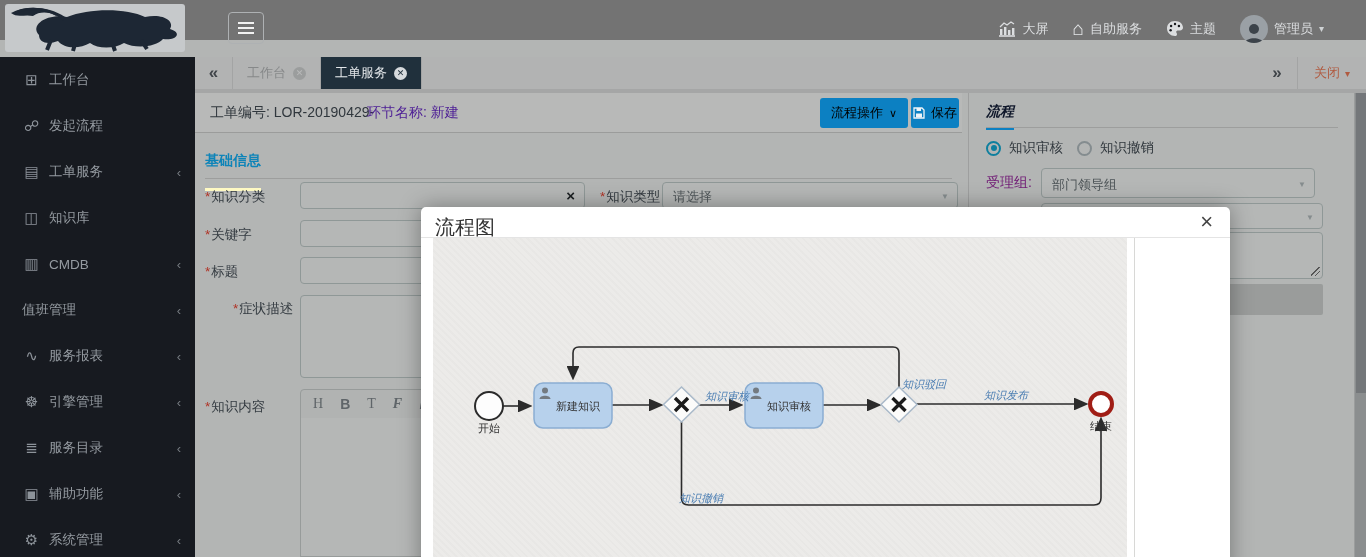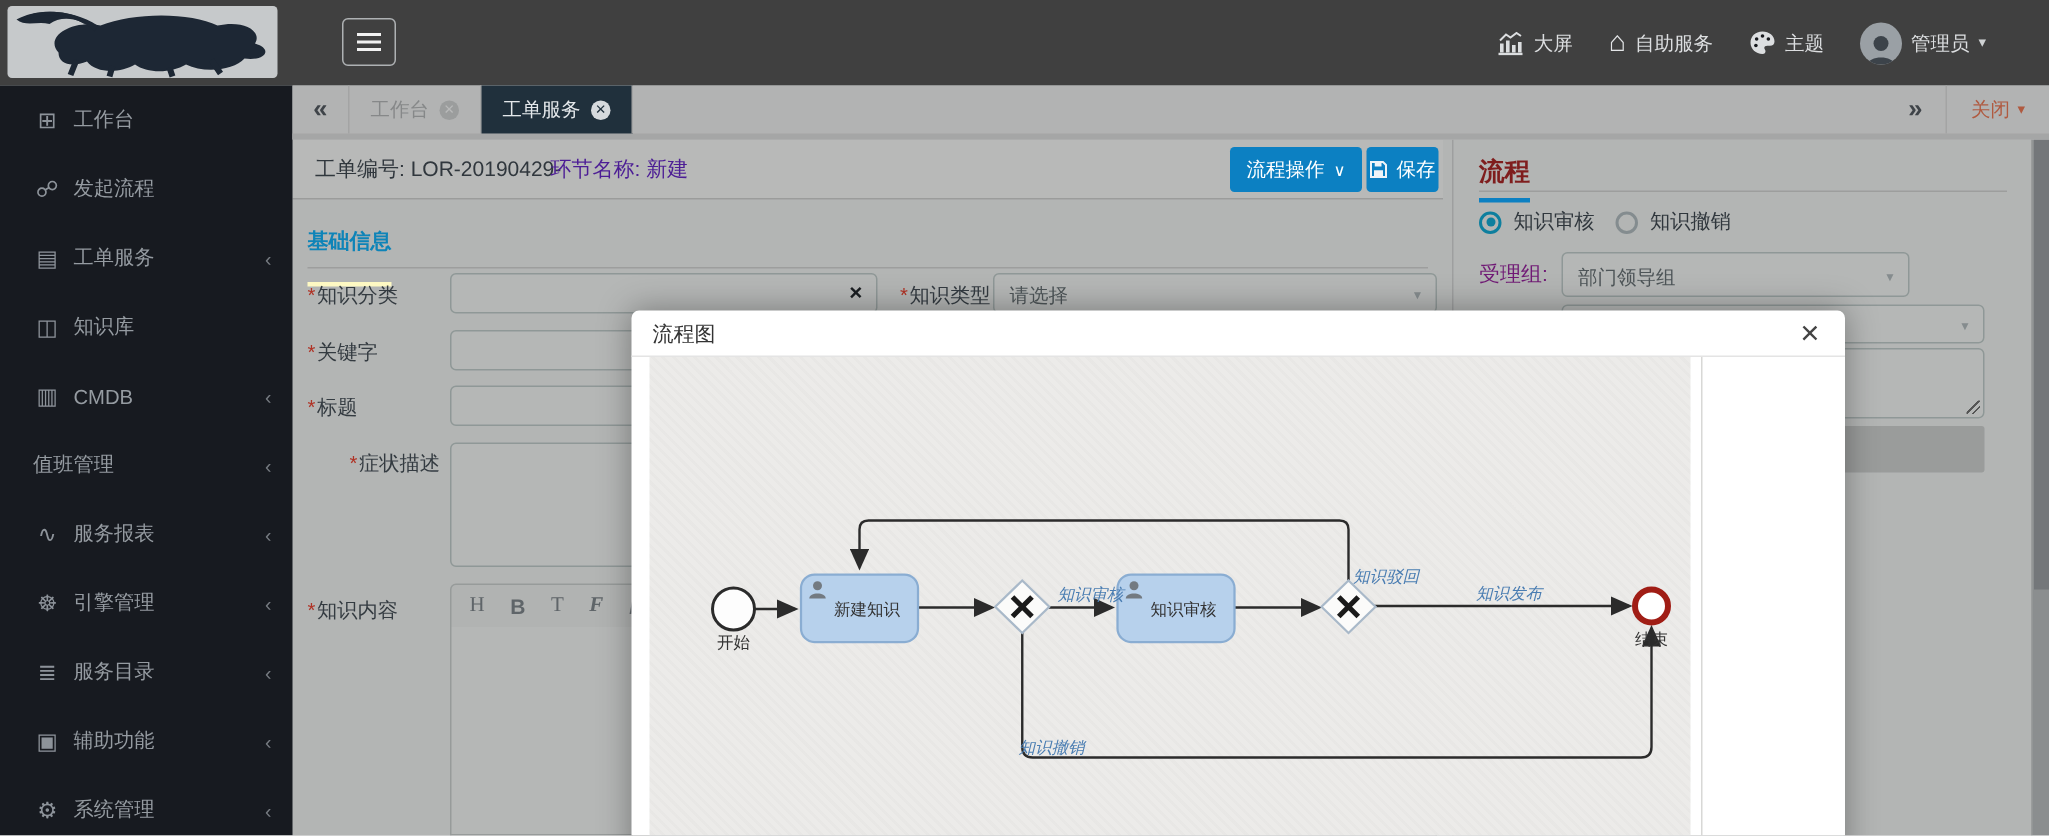--- a/index.html
+++ b/index.html
@@ -1,21 +1,21 @@
 <!DOCTYPE html>
 <html><head>
 <meta charset="utf-8">
 <style>
   * { margin:0; padding:0; box-sizing:border-box; }
   html,body { width:1366px; height:557px; }
   body { font-family:"Liberation Sans","DejaVu Sans",sans-serif; }
   #app { position:relative; width:1366px; height:557px; overflow:hidden; background:#b3b5b4; }
 
   
-  .topbar { position:absolute; left:0; top:0; width:1366px; height:57px; background:#404040; z-index:2; }
+  .topbar { position:absolute; left:0; top:0; width:1366px; height:40px; background:#737373; z-index:2; }
   .logo { position:absolute; left:5px; top:4px; width:180px; height:48px; background:#c6c9cb; border-radius:3px; overflow:hidden; }
   .hamburger { position:absolute; left:228px; top:12px; width:36px; height:32px; border:1px solid #aeb1b3; border-radius:4px; display:flex; align-items:center; justify-content:center; cursor:pointer; }
   .hamburger .bars { width:16px; height:2px; background:#f2f2f2; box-shadow:0 -5px 0 #f2f2f2, 0 5px 0 #f2f2f2; }
   .top-right { position:absolute; right:42px; top:0; height:57px; display:flex; align-items:center; gap:24px; color:#dcdee0; font-size:13px; }
   .top-item { display:flex; align-items:center; gap:6px; cursor:pointer; }
   .top-item svg { display:block; }
   .home-glyph { font-size:19px; line-height:1; color:#e4e6e8; }
   .avatar { width:28px; height:28px; border-radius:50%; background:#9aa0a5; overflow:hidden; display:flex; align-items:flex-end; justify-content:center; }
   .caret { font-size:10px; color:#cfd2d4; }
 
@@ -33,21 +33,21 @@
   .tab.active { background:#20303c; color:#e3e7ea; }
   .tab.active .tclose { background:#d6dadd; color:#20303c; }
   .tab-right { margin-left:auto; display:flex; align-items:center; }
   .tab-expand { width:40px; text-align:center; font-size:17px; font-weight:bold; color:#3f4449; cursor:pointer; }
   .tab-closebtn { padding:0 16px; height:32px; display:flex; align-items:center; gap:5px; color:#b05a40; font-size:13px; border-left:1px solid #a3a4a4; cursor:pointer; }
 
   
   .wo-header { position:absolute; left:195px; top:93px; width:767px; height:40px; background:#b8b9b8; border-bottom:1px solid #9b9c9b; z-index:1;padding-left:36px; }
   .wo-text { position:absolute; left:15px; top:11px; font-size:14px; color:#30373d; }
   .wo-step { position:absolute; left:172px; top:11px; font-size:14px; color:#4c1d95; }
-  .btn { position:absolute; top:5px; height:30px; background:#0c80c2; color:#ffffff; font-size:13px; border-radius:3px; display:flex; align-items:center; justify-content:center; gap:6px; cursor:pointer; }
+  .btn { position:absolute; top:5px; height:30px; background:#0c80c2; color:#000000; font-size:13px; border-radius:3px; display:flex; align-items:center; justify-content:center; gap:6px; cursor:pointer; }
   .btn-flow { left:625px; width:88px; }
   .btn-save { left:716px; width:48px; }
 
   
   .section-title { position:absolute; left:205px; top:152px; font-size:14px; font-weight:bold; color:#0e84b8; padding-bottom:18px; border-bottom:3px solid #fef9c3; z-index:1; }
   .section-line { position:absolute; left:205px; top:178px; width:747px; height:1px; background:#9d9e9d; }
   .flabel { position:absolute; font-size:13.5px; color:#343b41; z-index:1; }
   .req { color:#b03326; margin-right:1px; }
   .ctrl { position:absolute; background:#b5b7b6; border:1px solid #8f9897; border-radius:4px; z-index:1; }
   .sel-text { position:absolute; left:10px; top:5px; font-size:13px; color:#4e5558; }
@@ -56,39 +56,39 @@
   .editor-toolbar { position:absolute; left:300px; top:389px; width:658px; height:30px; background:#b1b3b2; border:1px solid #979b9a; border-radius:4px 4px 0 0; display:flex; align-items:center; gap:17px; padding-left:12px; z-index:1; }
   .tool { font-size:14px; color:#5f6569; cursor:pointer; }
   .tool.f { font-family:"Liberation Serif",serif; font-style:italic; font-weight:bold; }
   .tool.i { font-style:italic; }
   .tool.u { text-decoration:underline; }
   .tool.s { text-decoration:line-through; }
   .editor-body { position:absolute; left:300px; top:418px; width:658px; height:139px; background:#b5b7b6; border:1px solid #979b9a; border-top:none; z-index:1; }
 
   
   .rpanel { position:absolute; left:968px; top:93px; width:386px; height:464px; border-left:1px solid #9e9f9f; z-index:1; }
-  .rp-title { position:absolute; left:17px; top:10px; font-size:17px; font-weight:bold; color:#7f1d1d; padding-bottom:6px; border-bottom:3px solid #0c80c2; }
+  .rp-title { position:absolute; left:17px; top:10px; font-size:14px; font-weight:bold; color:#0f172a; padding-bottom:6px; border-bottom:3px solid #0c80c2;font-style:italic; }
   .rp-line { position:absolute; left:17px; top:34px; width:352px; height:1px; background:#9d9e9d; }
   .radio-row { position:absolute; left:17px; top:46px; display:flex; align-items:center; gap:8px; font-size:13.5px; color:#30373d; }
   .radio { width:15px; height:15px; border-radius:50%; border:2px solid #0e7f9e; position:relative; cursor:pointer; }
   .radio.checked::after { content:""; position:absolute; left:2.5px; top:2.5px; width:6px; height:6px; border-radius:50%; background:#0e7f9e; }
   .radio.un { border-color:#848c8f; }
   .rp-label { position:absolute; left:17px; top:81px; font-size:14px; color:#701a75; }
   .resize-handle { position:absolute; right:2px; bottom:2px; width:9px; height:9px; background:
      linear-gradient(135deg, transparent 44%, #555 44%, #555 52%, transparent 52%, transparent 68%, #555 68%, #555 76%, transparent 76%); }
   .gray-btn { position:absolute; left:72px; top:191px; width:282px; height:31px; background:#9a9c9b; border-radius:2px; cursor:pointer; }
 
   
   .scrollbar { position:absolute; left:1354px; top:93px; width:12px; height:464px; background:#8b8e8f; border-left:1px solid #9b9d9d; }
   .scroll-thumb { position:absolute; left:1px; top:0; width:10px; height:300px; background:#74777a; }
 
   
   .modal { position:absolute; left:421px; top:207px; width:809px; height:370px; background:#fff; border-radius:5px 5px 0 0; box-shadow:0 0 22px rgba(0,0,0,0.35); z-index:10; }
   .modal-header { position:relative; height:31px; border-bottom:1px solid #e4e4e4; }
-  .modal-title { position:absolute; left:14px; top:7px; font-size:14px; color:#333; }
+  .modal-title { position:absolute; left:14px; top:7px; font-size:20px; color:#333; }
   .modal-close { position:absolute; right:17px; top:2px; font-size:22px; color:#444; cursor:pointer; }
   .canvas { position:absolute; left:12px; top:31px; width:694px; height:339px; background:#ecebe9;
      background-image:repeating-linear-gradient(45deg, rgba(0,0,0,0.015) 0 2px, transparent 2px 5px); }
   .canvas-edge { position:absolute; left:713px; top:31px; width:1px; height:339px; background:#d8d8d6; }
 </style>
 </head>
 <body>
 
 <div id="app">
 
@@ -270,21 +270,21 @@
   <div class="rpanel">
     <div class="rp-title">流程</div>
     <div class="rp-line"></div>
     <div class="radio-row">
       <span class="radio checked"></span>
       <span>知识审核</span>
       <span class="radio un" style="margin-left:6px;"></span>
       <span>知识撤销</span>
     </div>
     <div class="rp-label">受理组:</div>
-    <div class="ctrl" style="left:72px; top:75px; width:232px; height:30px;">
+    <div class="ctrl" style="left:72px; top:75px; width:274px; height:30px;">
       <span class="sel-text" style="top:7px;">部门领导组</span>
       <span class="sel-caret" style="font-size:8px; top:11px; color:#858c8e;">▼</span>
     </div>
     <div class="ctrl" style="left:72px; top:110px; width:282px; height:26px;">
       <span class="sel-caret" style="font-size:8px; top:9px; color:#858c8e;">▼</span>
     </div>
     <div class="ctrl" style="left:72px; top:139px; width:282px; height:47px;">
       <span class="resize-handle"></span>
     </div>
     <div class="gray-btn"></div>

